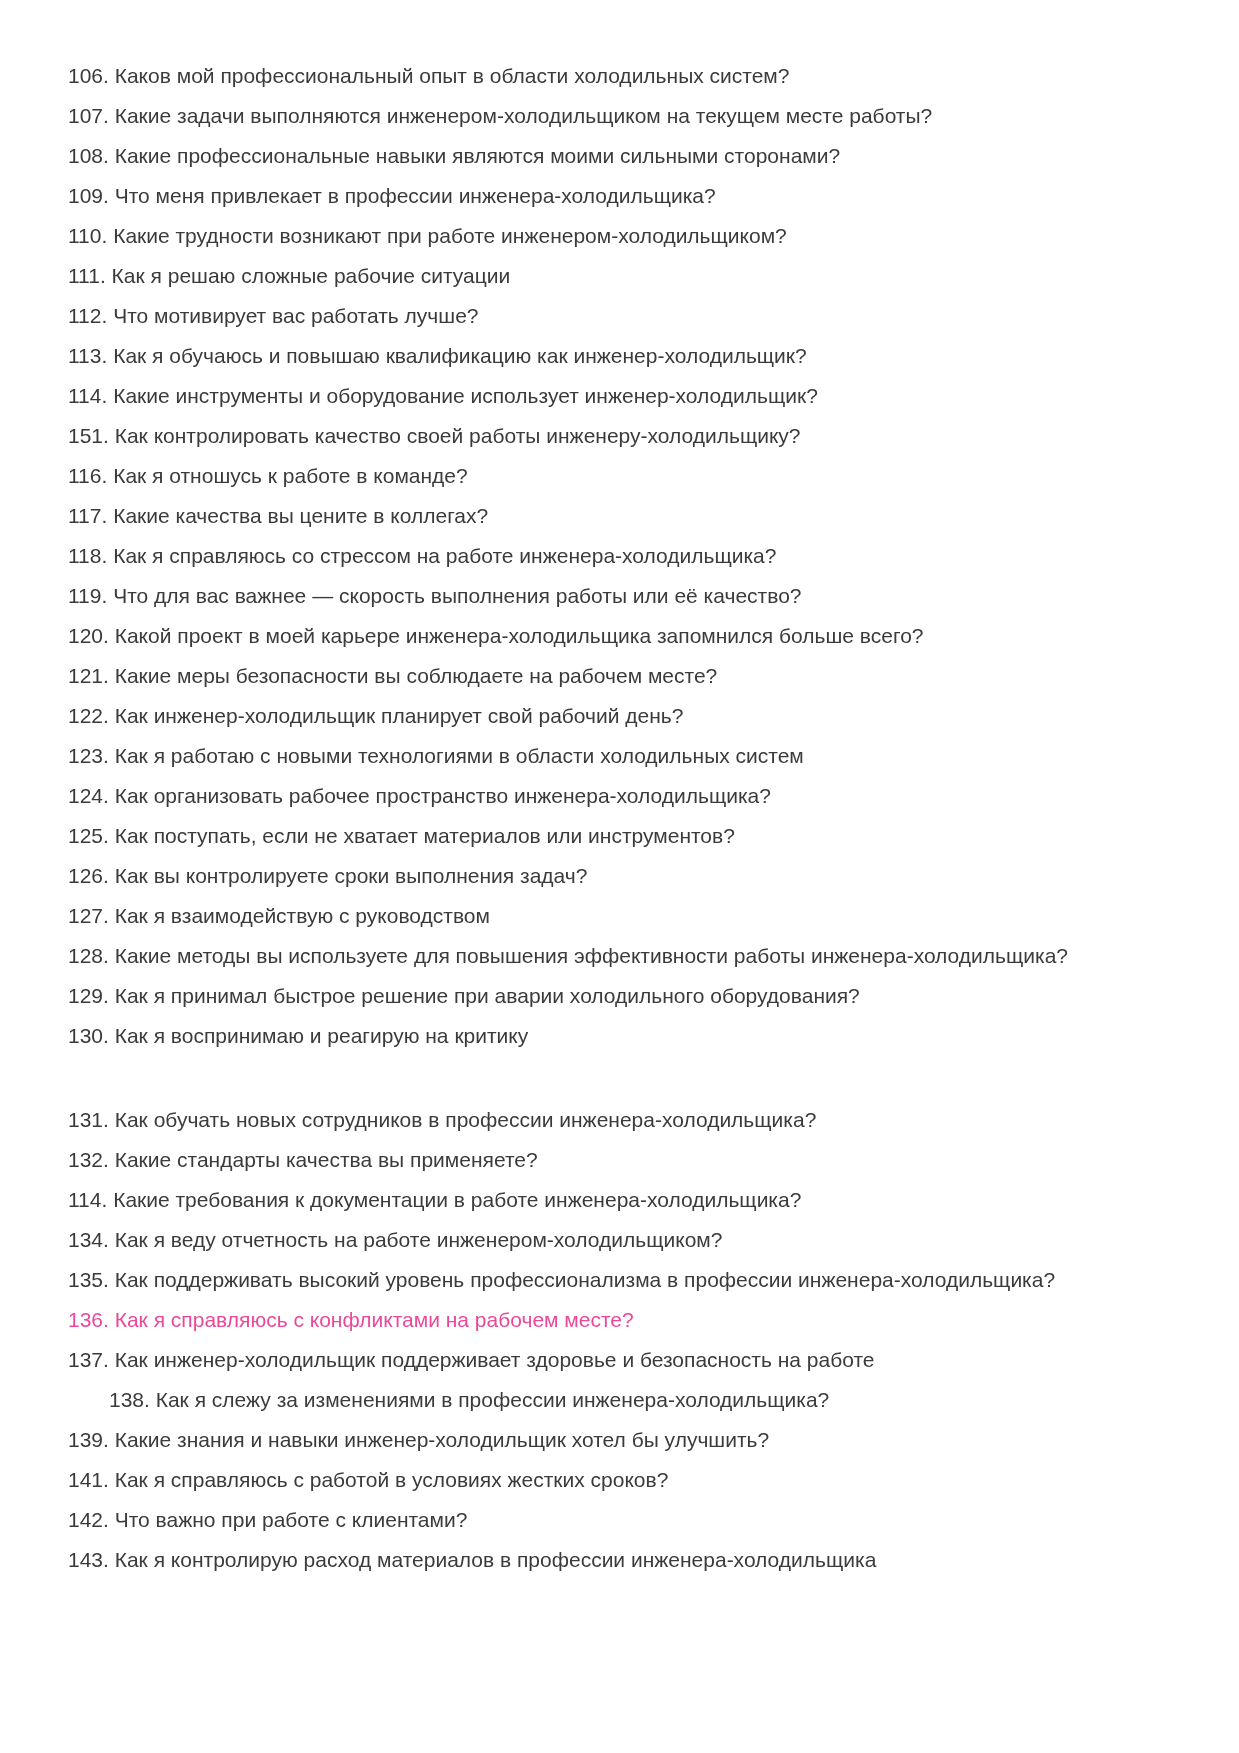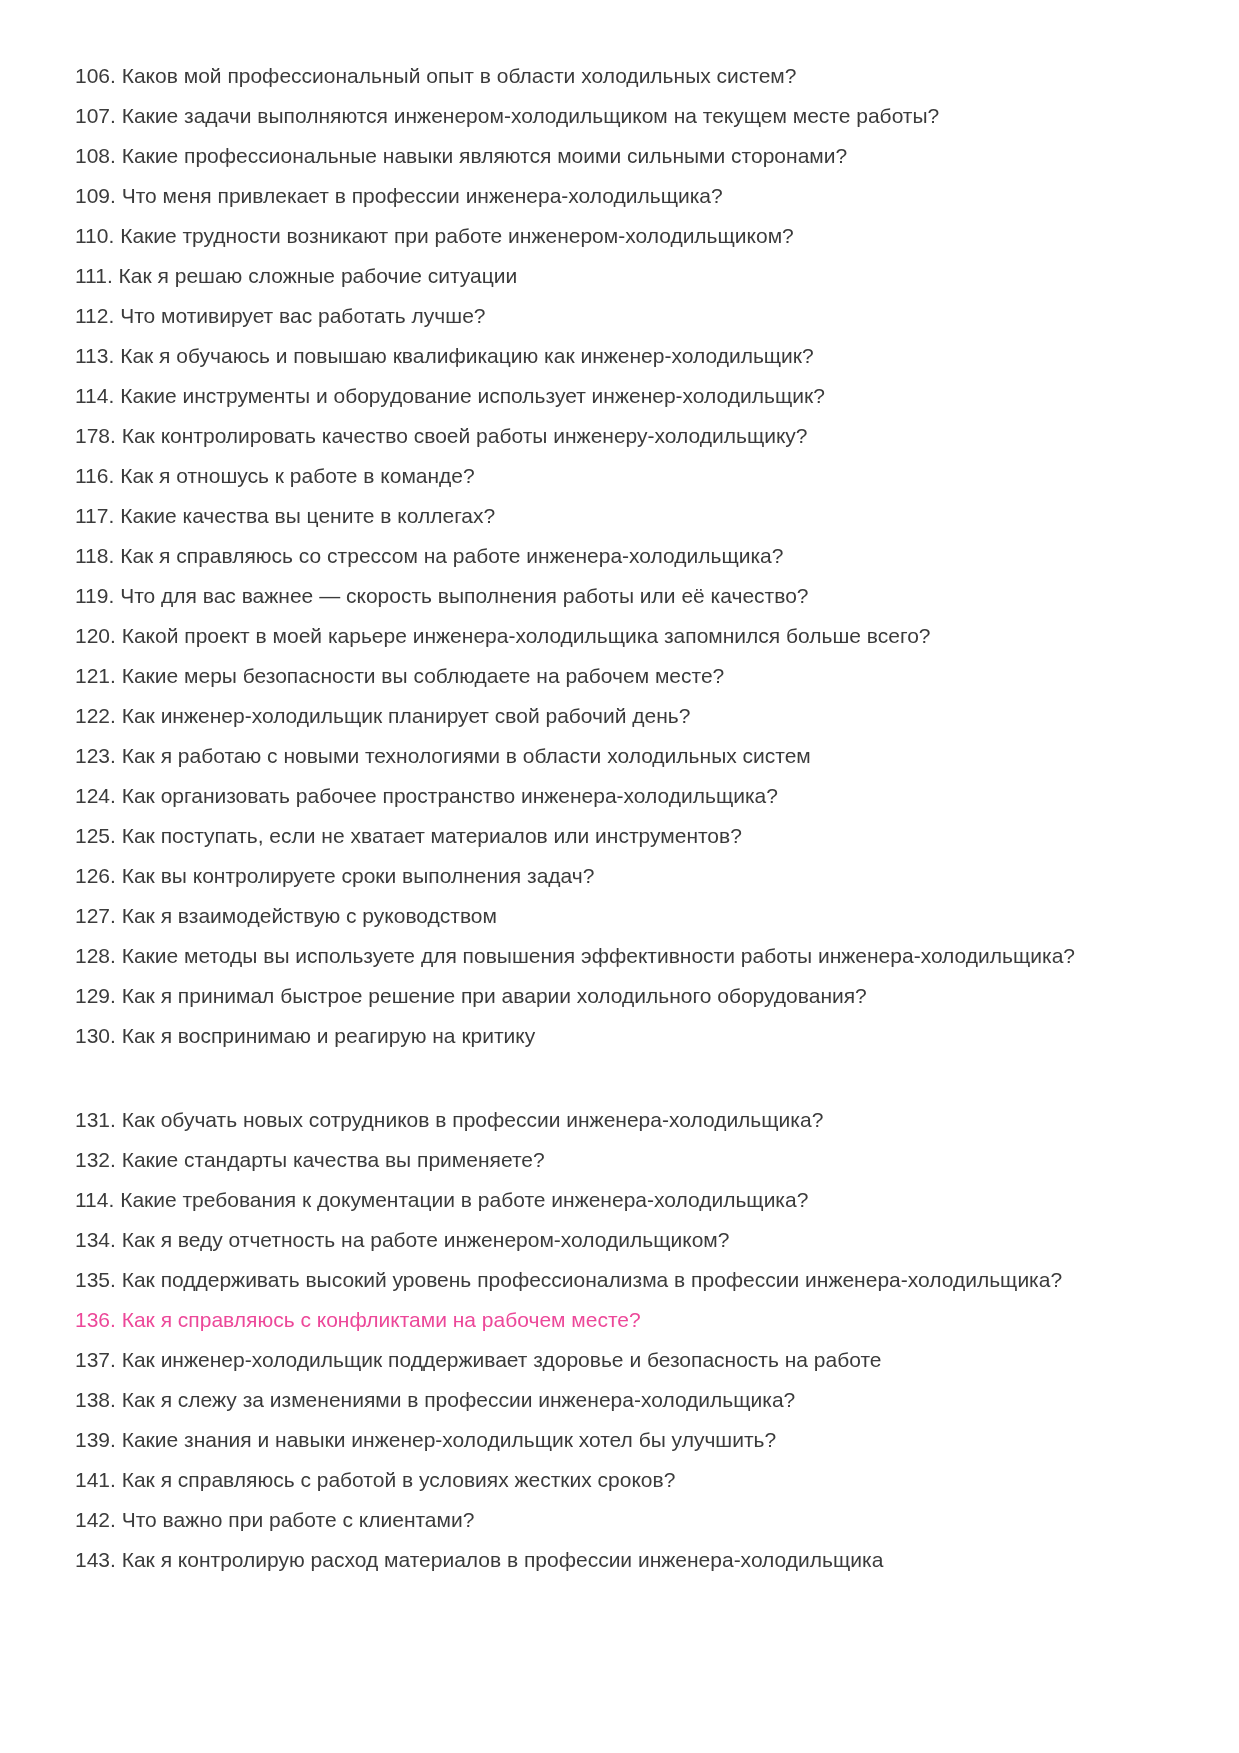--- a/index.html
+++ b/index.html
@@ -9,21 +9,21 @@
   }
   body {
     width: 1239px;
     height: 1753px;
     position: relative;
     font-family: "Liberation Sans", "DejaVu Sans", sans-serif;
   }
   .content {
     position: absolute;
     top: 56px;
-    left: 75px;
+    left: 68px;
     width: 1020px;
   }
   p.question {
     margin: 0;
     padding: 0;
     font-size: 21px;
     line-height: 40px;
     color: #3b3b3b;
     letter-spacing: 0;
     word-spacing: normal;
@@ -35,21 +35,21 @@
 <div class="content">
     <p class="question" style="color: rgb(59, 59, 59);">106. Каков мой профессиональный опыт в области холодильных систем?</p>
     <p class="question" style="color: rgb(59, 59, 59);">107. Какие задачи выполняются инженером-холодильщиком на текущем месте работы?</p>
     <p class="question" style="color: rgb(59, 59, 59);">108. Какие профессиональные навыки являются моими сильными сторонами?</p>
     <p class="question" style="color: rgb(59, 59, 59);">109. Что меня привлекает в профессии инженера-холодильщика?</p>
     <p class="question" style="color: rgb(59, 59, 59);">110. Какие трудности возникают при работе инженером-холодильщиком?</p>
     <p class="question" style="color: rgb(59, 59, 59);">111. Как я решаю сложные рабочие ситуации</p>
     <p class="question" style="color: rgb(59, 59, 59);">112. Что мотивирует вас работать лучше?</p>
     <p class="question" style="color: rgb(59, 59, 59);">113. Как я обучаюсь и повышаю квалификацию как инженер-холодильщик?</p>
     <p class="question" style="color: rgb(59, 59, 59);">114. Какие инструменты и оборудование использует инженер-холодильщик?</p>
-    <p class="question" style="color: rgb(59, 59, 59);">178. Как контролировать качество своей работы инженеру-холодильщику?</p>
+    <p class="question" style="color: rgb(59, 59, 59);">151. Как контролировать качество своей работы инженеру-холодильщику?</p>
     <p class="question" style="color: rgb(59, 59, 59);">116. Как я отношусь к работе в команде?</p>
     <p class="question" style="color: rgb(59, 59, 59);">117. Какие качества вы цените в коллегах?</p>
     <p class="question" style="color: rgb(59, 59, 59);">118. Как я справляюсь со стрессом на работе инженера-холодильщика?</p>
     <p class="question" style="color: rgb(59, 59, 59);">119. Что для вас важнее — скорость выполнения работы или её качество?</p>
     <p class="question" style="color: rgb(59, 59, 59);">120. Какой проект в моей карьере инженера-холодильщика запомнился больше всего?</p>
     <p class="question" style="color: rgb(59, 59, 59);">121. Какие меры безопасности вы соблюдаете на рабочем месте?</p>
     <p class="question" style="color: rgb(59, 59, 59);">122. Как инженер-холодильщик планирует свой рабочий день?</p>
     <p class="question" style="color: rgb(59, 59, 59);">123. Как я работаю с новыми технологиями в области холодильных систем</p>
     <p class="question" style="color: rgb(59, 59, 59);">124. Как организовать рабочее пространство инженера-холодильщика?</p>
     <p class="question" style="color: rgb(59, 59, 59);">125. Как поступать, если не хватает материалов или инструментов?</p>
@@ -58,18 +58,18 @@
     <p class="question" style="color: rgb(59, 59, 59);">128. Какие методы вы используете для повышения эффективности работы инженера-холодильщика?</p>
     <p class="question" style="color: rgb(59, 59, 59);">129. Как я принимал быстрое решение при аварии холодильного оборудования?</p>
     <p class="question" style="color: rgb(59, 59, 59);">130. Как я воспринимаю и реагирую на критику</p>
     <p class="question" style="color: rgb(59, 59, 59); margin-top: 44px;">131. Как обучать новых сотрудников в профессии инженера-холодильщика?</p>
     <p class="question" style="color: rgb(59, 59, 59);">132. Какие стандарты качества вы применяете?</p>
     <p class="question" style="color: rgb(59, 59, 59);">114. Какие требования к документации в работе инженера-холодильщика?</p>
     <p class="question" style="color: rgb(59, 59, 59);">134. Как я веду отчетность на работе инженером-холодильщиком?</p>
     <p class="question" style="color: rgb(59, 59, 59);">135. Как поддерживать высокий уровень профессионализма в профессии инженера-холодильщика?</p>
     <p class="question" style="color: #ec4899;">136. Как я справляюсь с конфликтами на рабочем месте?</p>
     <p class="question" style="color: rgb(59, 59, 59);">137. Как инженер-холодильщик поддерживает здоровье и безопасность на работе</p>
-    <p class="question" style="color: rgb(59, 59, 59);">138. Как я слежу за изменениями в профессии инженера-холодильщика?</p>
+    <p class="question" style="color: rgb(59, 59, 59); margin-left: 41px;">138. Как я слежу за изменениями в профессии инженера-холодильщика?</p>
     <p class="question" style="color: rgb(59, 59, 59);">139. Какие знания и навыки инженер-холодильщик хотел бы улучшить?</p>
     <p class="question" style="color: rgb(59, 59, 59);">141. Как я справляюсь с работой в условиях жестких сроков?</p>
     <p class="question" style="color: rgb(59, 59, 59);">142. Что важно при работе с клиентами?</p>
     <p class="question" style="color: rgb(59, 59, 59);">143. Как я контролирую расход материалов в профессии инженера-холодильщика</p>
   </div>
 
 </body></html>

